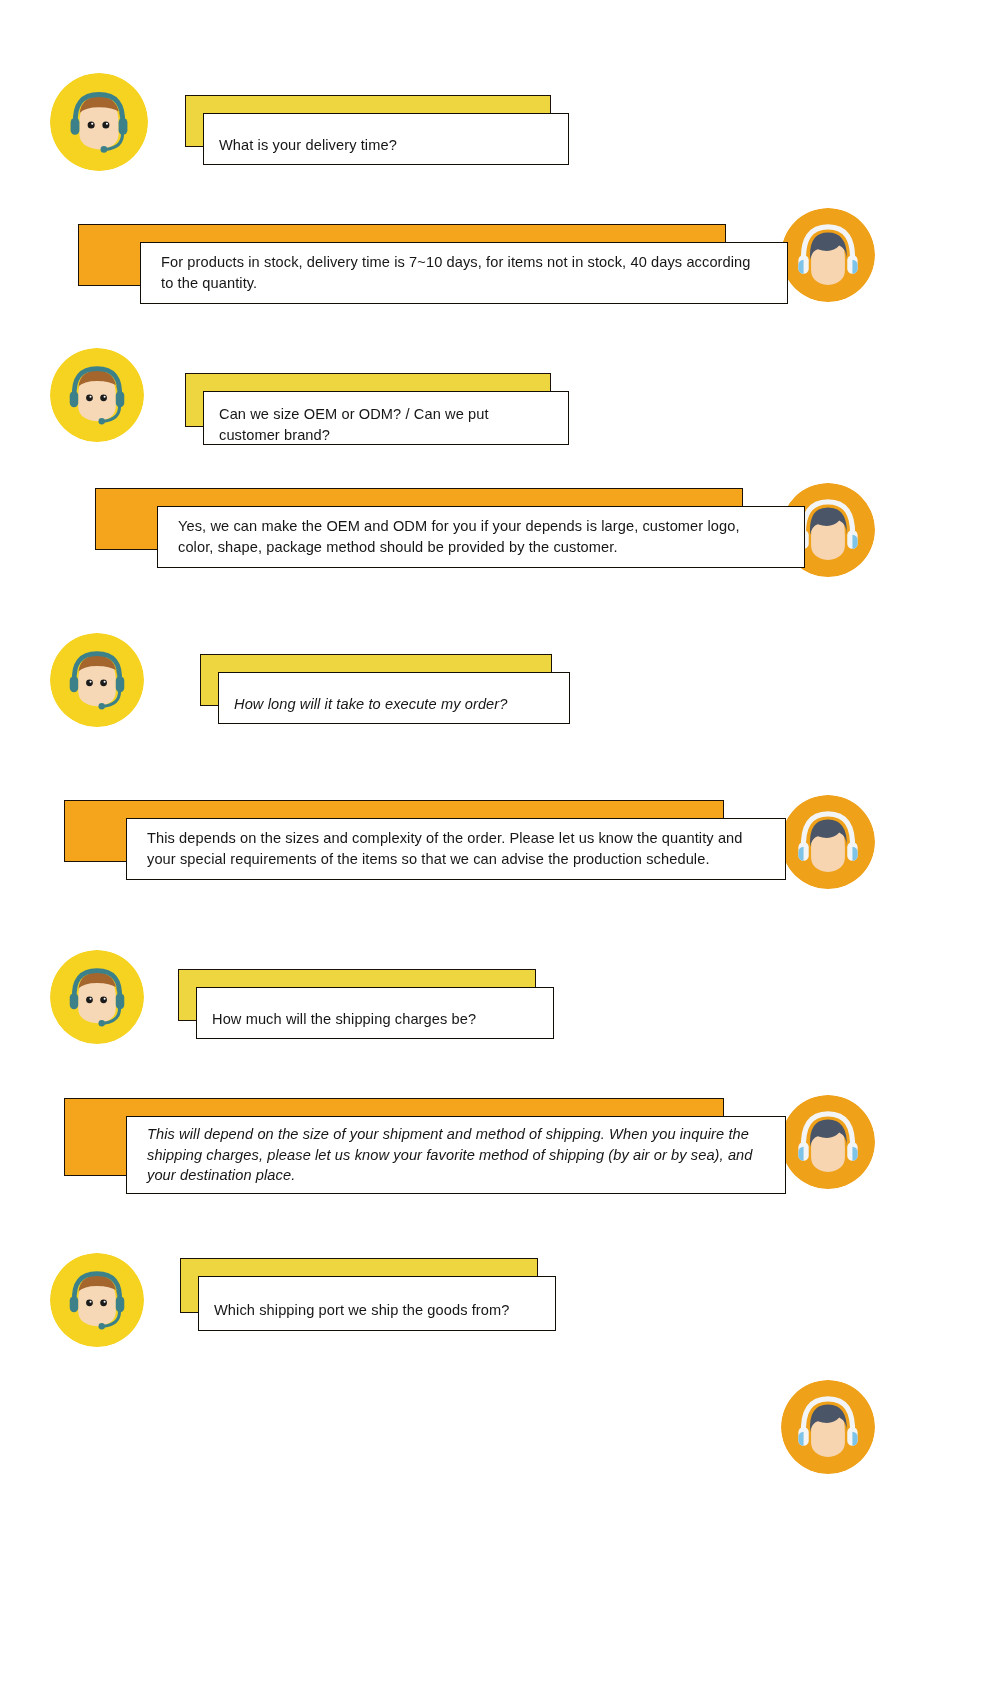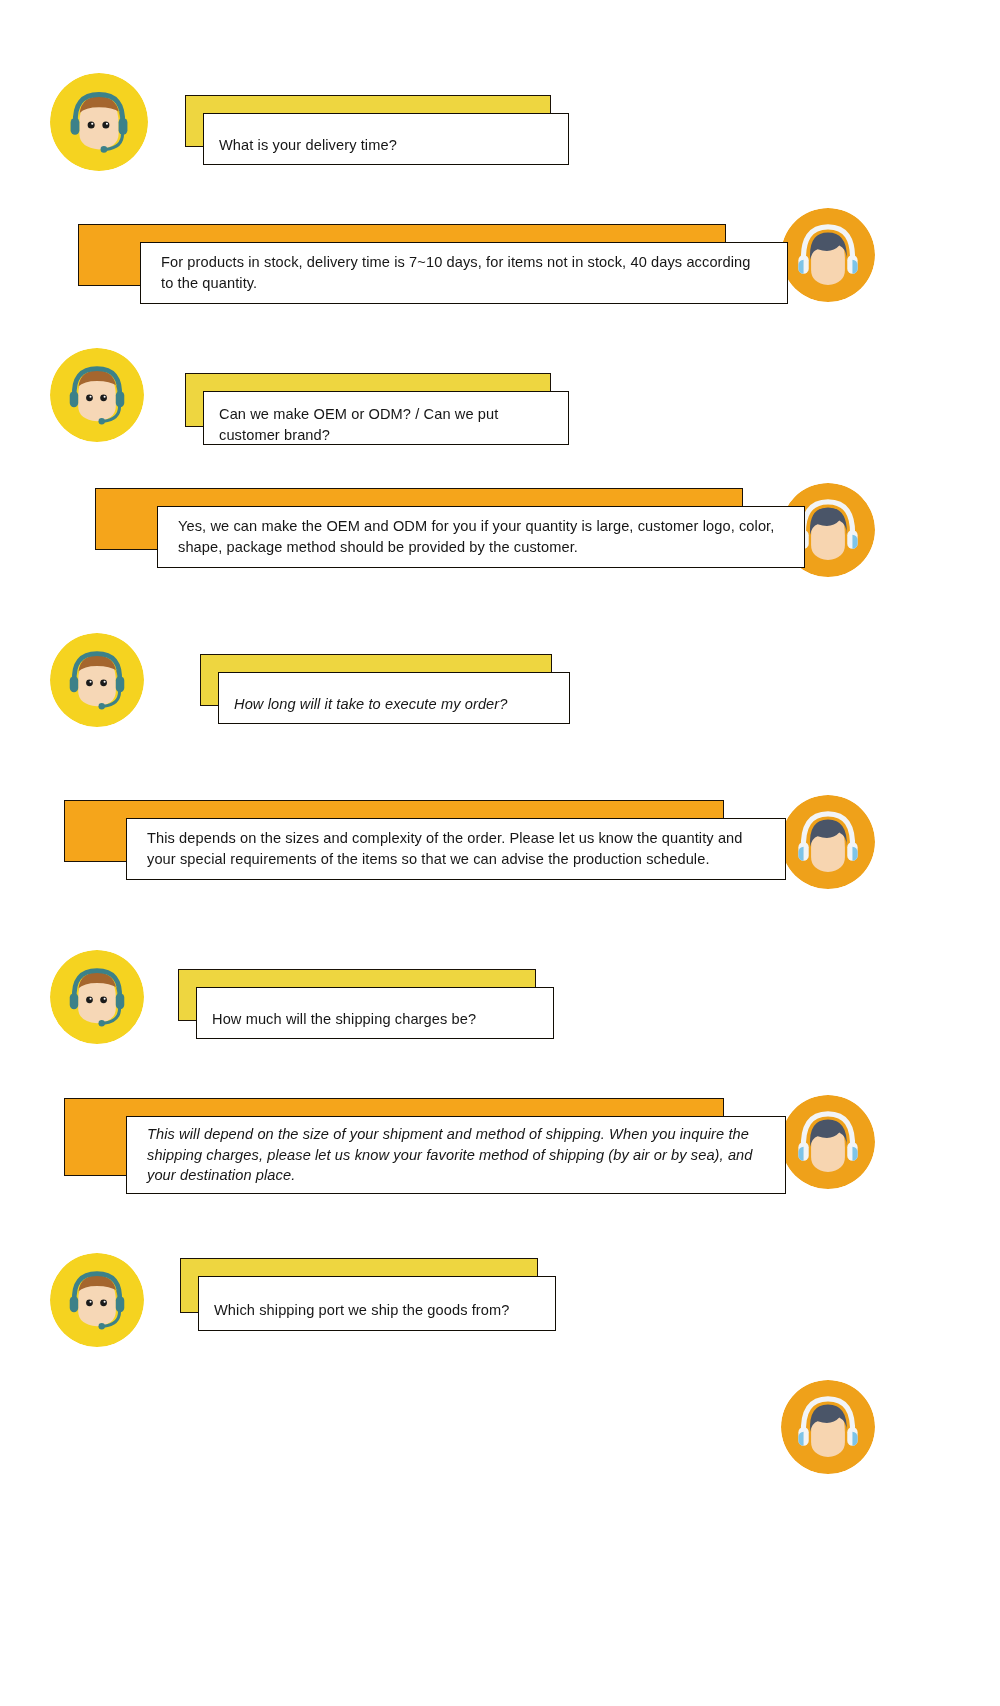--- a/index.html
+++ b/index.html
@@ -139,40 +139,40 @@
       <circle cx="55" cy="78" r="3.4" fill="#3C8189"></circle>
       <circle cx="42" cy="53" r="3.6" fill="#1b1b1b"></circle>
       <circle cx="57" cy="53" r="3.6" fill="#1b1b1b"></circle>
       <circle cx="43.1" cy="51.8" r="1.1" fill="#ffffff"></circle>
       <circle cx="58.1" cy="51.8" r="1.1" fill="#ffffff"></circle>
     </svg>
   </div>
   <div class="bubble q" style="left:185px; top:373px; width:366px; height:54px;">
     <div class="shadow-layer"></div>
     <div class="box">
-      <div class="text">Can we make OEM or ODM? / Can we put customer brand?</div>
+      <div class="text">Can we size OEM or ODM? / Can we put customer brand?</div>
     </div>
   </div>
 
   <div class="avatar" style="left:781px; top:483px; width:94px; height:94px;">
     <svg viewBox="0 0 100 100" width="94" height="94">
       <circle cx="50" cy="50" r="50" fill="#EFA11A"></circle>
       <path d="M32 56 Q32 28 50 28 Q68 28 68 56 L68 66 Q68 80 50 82 Q32 80 32 66 Z" fill="#F7D5B0"></path>
       <path d="M31 55 Q29 26 50 26 Q71 26 70 55 Q70 44 62 40 Q54 49 39 44 Q33 46 31 55 Z" fill="#4A5568"></path>
       <path d="M24 58 Q22 20 50 20 Q78 20 76 58" stroke="#F2F4F6" stroke-width="5.5" fill="none" stroke-linecap="round"></path>
       <rect x="18.5" y="50" width="11" height="20" rx="5.5" fill="#F2F4F6"></rect>
       <rect x="70.5" y="50" width="11" height="20" rx="5.5" fill="#F2F4F6"></rect>
       <path d="M24 55 a5.5 5.5 0 0 0 -5.5 5.5 l0 4 a5.5 5.5 0 0 0 5.5 5.5 Z" fill="#7EC4E8"></path>
       <path d="M76 55 a5.5 5.5 0 0 1 5.5 5.5 l0 4 a5.5 5.5 0 0 1 -5.5 5.5 Z" fill="#7EC4E8"></path>
     </svg>
   </div>
   <div class="bubble a" style="left:95px; top:488px; width:648px; height:62px;">
     <div class="shadow-layer"></div>
     <div class="box">
-      <div class="text">Yes, we can make the OEM and ODM for you if your quantity is large, customer logo, color, shape, package method should be provided by the customer.</div>
+      <div class="text">Yes, we can make the OEM and ODM for you if your depends is large, customer logo, color, shape, package method should be provided by the customer.</div>
     </div>
   </div>
 
   <div class="avatar" style="left:50px; top:633px; width:94px; height:94px;">
     <svg viewBox="0 0 100 100" width="94" height="94">
       <circle cx="50" cy="50" r="50" fill="#F5D320"></circle>
       <path d="M30 52 Q30 25 50 25 Q70 25 70 52 L70 62 Q70 76 50 78 Q30 76 30 62 Z" fill="#F6D7B6"></path>
       <path d="M30 48 Q29 24 50 24 Q71 24 71 48 L71 40 Q64 35 50 35 Q36 35 30 41 Z" fill="#A5662E"></path>
       <path d="M26 52 Q24 22 50 22 Q76 22 74 52" stroke="#3C8189" stroke-width="5" fill="none" stroke-linecap="round"></path>
       <rect x="21" y="46" width="9" height="17" rx="4.5" fill="#3C8189"></rect>

